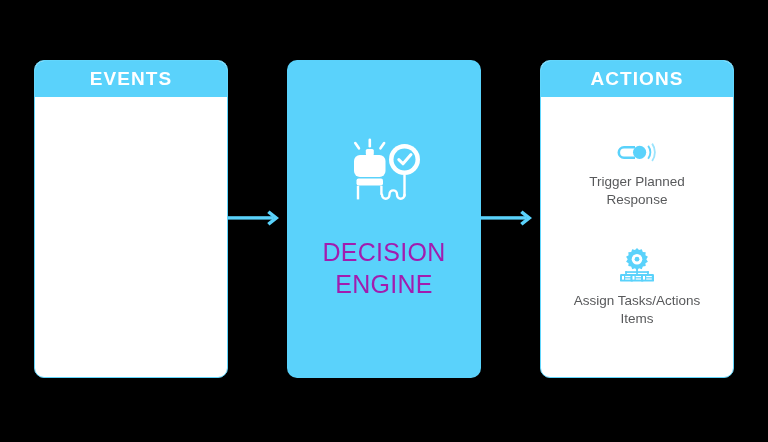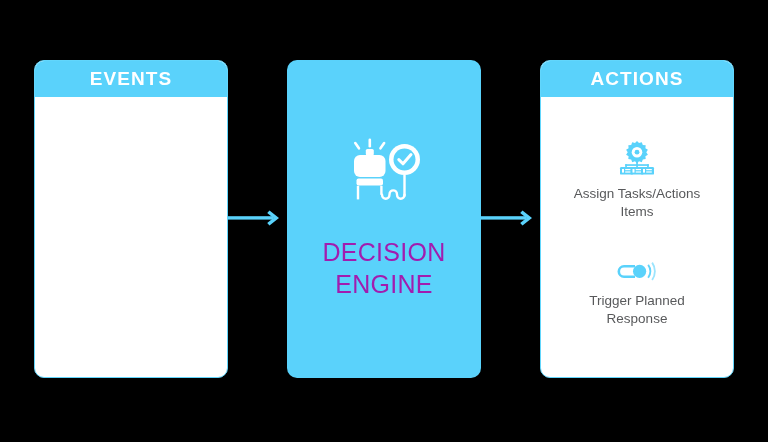--- a/index.html
+++ b/index.html
@@ -165,20 +165,38 @@
       </g>
     </svg>
   </div>
 
   <div class="card side-card" id="actions-card">
     <div class="card-header">ACTIONS</div>
     <div class="card-body">
 
       <div class="entry">
         <span class="entry-icon">
+          <svg width="46" height="24" viewBox="0 0 46 24">
+            <g fill="#5ad2fb">
+
+              <path d="M10 6.0h11v2.6H10a3.9 3.9 0 0 0 0 7.8h11v2.6H10a6.5 6.5 0 0 1 0-13z"></path>
+
+              <circle cx="25.6" cy="12.3" r="6.6"></circle>
+
+              <path d="M33.4 6.4a9.5 9.5 0 0 1 0 11.8l1.5 1.1a11.4 11.4 0 0 0 0-14z" opacity="0.95"></path>
+              <path d="M37.4 4.2a14 14 0 0 1 0 16.2l1.5 1.1a16 16 0 0 0 0-18.4z" opacity="0.6"></path>
+            </g>
+          </svg>
+        </span>
+        <span class="entry-label">Trigger Planned
+Response</span>
+      </div>
+
+      <div class="entry">
+        <span class="entry-icon">
           <svg width="44" height="36" viewBox="0 0 44 36">
             <g fill="#5ad2fb">
 
               <path d="M22 1.0l2.0 2.1 2.8-.9 1.0 2.8 2.9.3-.3 2.9 2.5 1.5-1.6 2.5 1.6 2.5-2.5 1.5.3 2.9-2.9.3-1.0 2.8-2.8-.9-2.0 2.1-2.0-2.1-2.8.9-1.0-2.8-2.9-.3.3-2.9-2.5-1.5 1.6-2.5-1.6-2.5 2.5-1.5-.3-2.9 2.9-.3 1.0-2.8 2.8.9z"></path>
               <circle cx="22" cy="12.2" r="5.3" fill="#ffffff"></circle>
               <circle cx="22" cy="12.2" r="2.4" fill="#5ad2fb"></circle>
 
               <rect x="21.2" y="21.6" width="1.7" height="3.4"></rect>
               <rect x="10.2" y="24.2" width="23.6" height="1.7"></rect>
               <rect x="10.2" y="24.2" width="1.7" height="3.0"></rect>
@@ -199,34 +217,16 @@
               <rect x="28.0" y="29.0" width="2.0" height="3.6" fill="#ffffff"></rect>
               <rect x="31.2" y="29.0" width="5.6" height="1.2" fill="#ffffff"></rect>
               <rect x="31.2" y="31.4" width="5.6" height="1.2" fill="#ffffff"></rect>
             </g>
           </svg>
         </span>
         <span class="entry-label">Assign Tasks/Actions
 Items</span>
       </div>
 
-      <div class="entry">
-        <span class="entry-icon">
-          <svg width="46" height="24" viewBox="0 0 46 24">
-            <g fill="#5ad2fb">
-
-              <path d="M10 6.0h11v2.6H10a3.9 3.9 0 0 0 0 7.8h11v2.6H10a6.5 6.5 0 0 1 0-13z"></path>
-
-              <circle cx="25.6" cy="12.3" r="6.6"></circle>
-
-              <path d="M33.4 6.4a9.5 9.5 0 0 1 0 11.8l1.5 1.1a11.4 11.4 0 0 0 0-14z" opacity="0.95"></path>
-              <path d="M37.4 4.2a14 14 0 0 1 0 16.2l1.5 1.1a16 16 0 0 0 0-18.4z" opacity="0.6"></path>
-            </g>
-          </svg>
-        </span>
-        <span class="entry-label">Trigger Planned
-Response</span>
-      </div>
-
     </div>
   </div>
 
 </div>
 
 </body></html>

